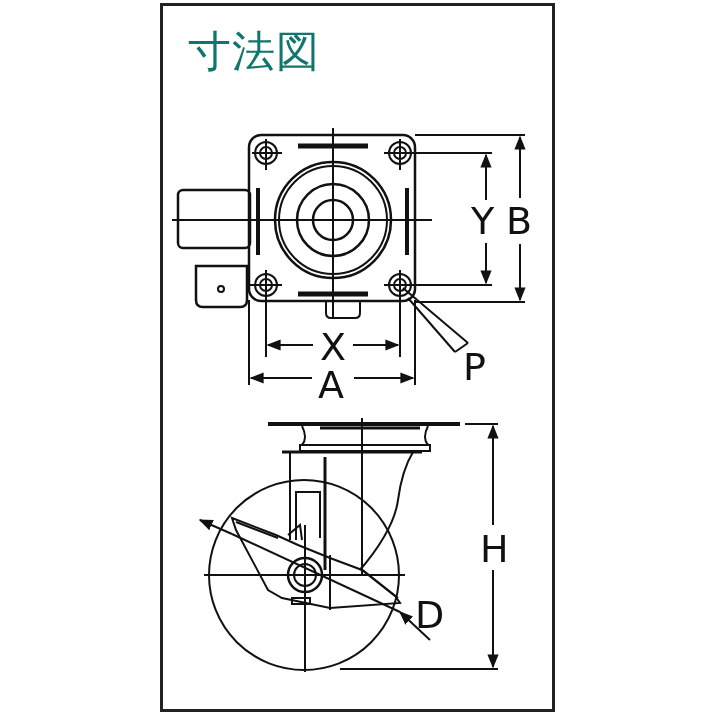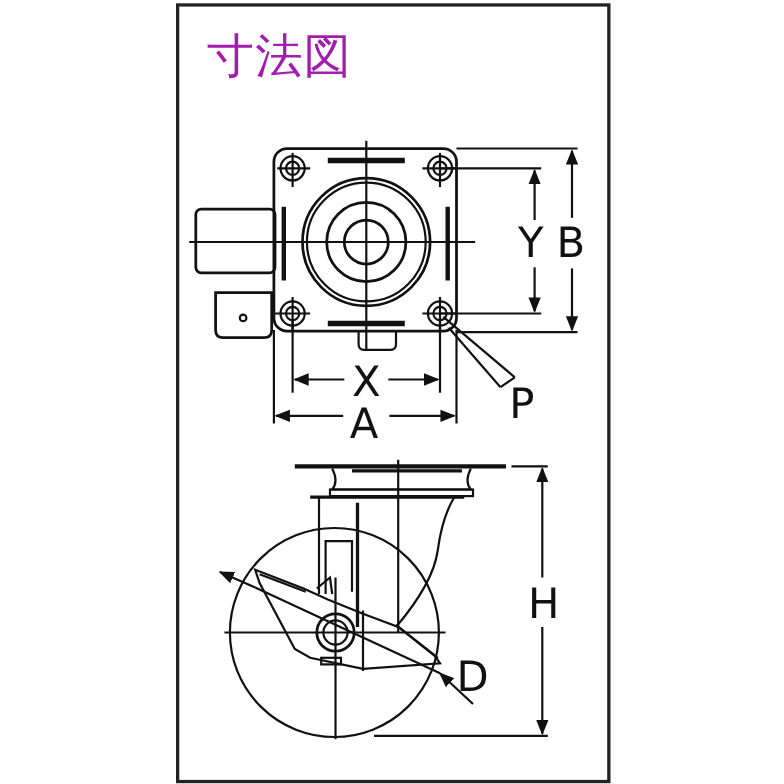--- a/index.html
+++ b/index.html
@@ -1,18 +1,18 @@
 <!DOCTYPE html>
 <html><head>
 <meta charset="utf-8">
 <style>
   html,body{margin:0;padding:0;background:#ffffff;}
   body{width:713px;height:713px;position:relative;overflow:hidden;font-family:"DejaVu Sans",sans-serif;}
   .frame{position:absolute;left:160px;top:3px;width:389px;height:703px;border:3px solid #222;box-sizing:content-box;background:#fff;}
-  .title{position:absolute;left:188px;top:26px;font-size:43px;line-height:50px;color:#a21caf;letter-spacing:1px;font-family:"DejaVu Sans",sans-serif;}
+  .title{position:absolute;left:188px;top:26px;font-size:43px;line-height:50px;color:#0f766e;letter-spacing:1px;font-family:"DejaVu Sans",sans-serif;}
   svg{position:absolute;left:0;top:0;}
   .lbl{font-family:"DejaVu Sans",sans-serif;font-size:38px;fill:#111;}
   .ln{stroke:#111;fill:none;}
 </style>
 </head>
 <body>
 
 <div class="frame"></div>
 <div class="title">寸法図</div>
 

